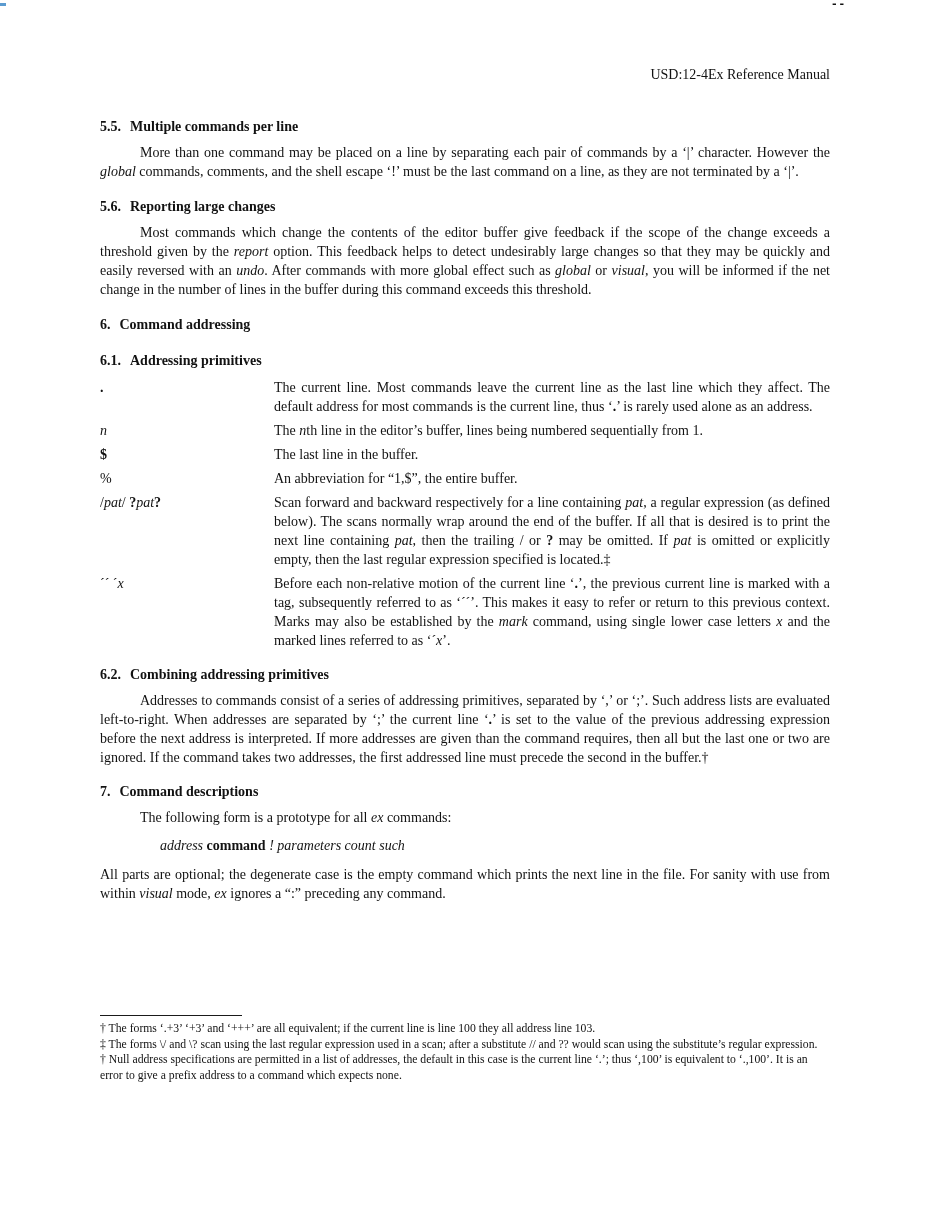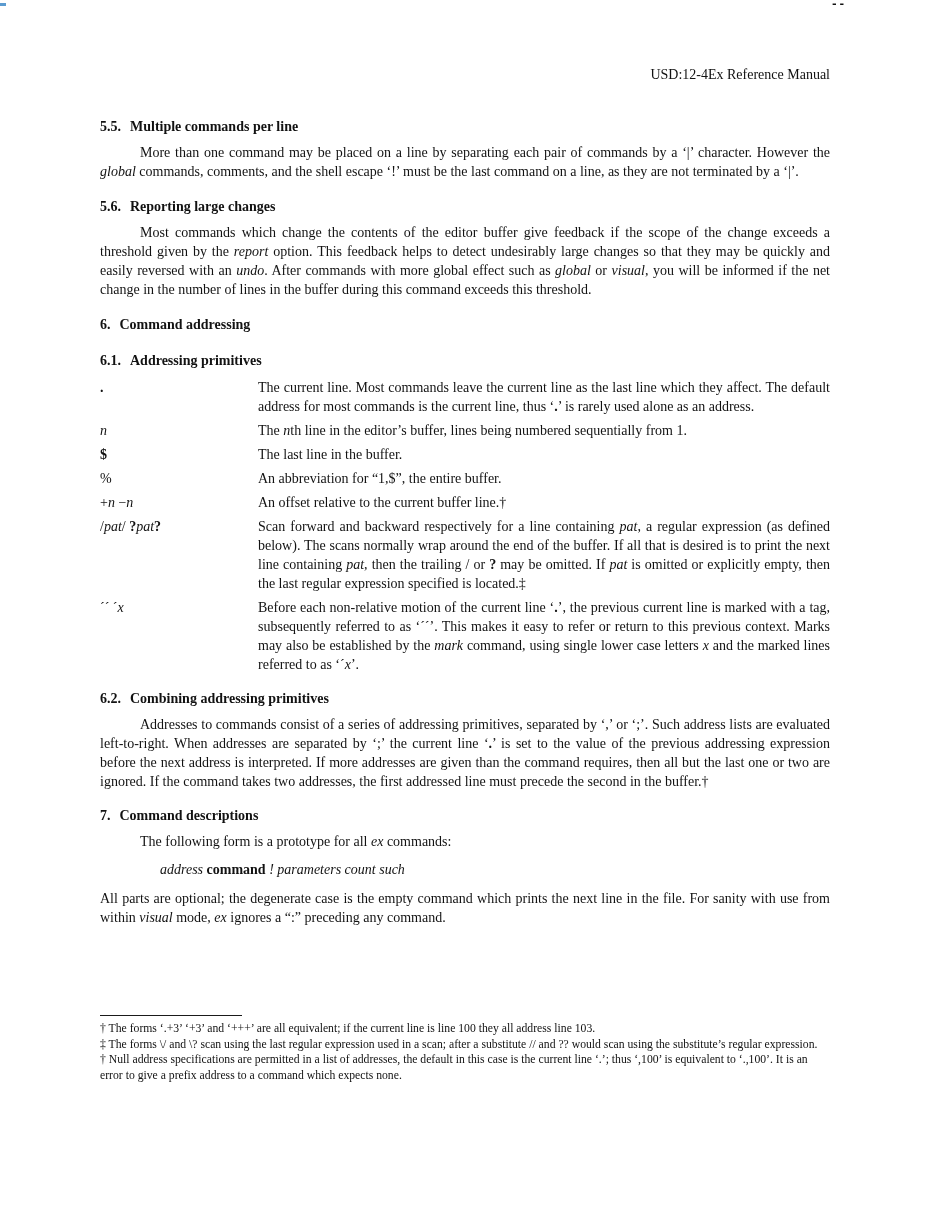--- a/index.html
+++ b/index.html
@@ -42,21 +42,21 @@
   .m-h2 { margin-top:18px; }
 
   .prim-list { margin-top:8px; }
   .prim-row { display:flex; margin-bottom:5px; }
   .prim-label {
     width:158px; flex-shrink:0;
     font-size:14px; line-height:19px;
   }
   .prim-desc {
     width:572px;
-    font-size:14px; line-height:19px; text-align:justify;
+    font-size:14px; line-height:19px; text-align:justify;margin-left:16px;
   }
 
   .proto {
     margin-top:9px; margin-left:60px;
     font-size:14px; line-height:19px;
   }
   .m-p2 { margin-top:10px; }
 
   .footnotes {
     position:absolute; left:100px; top:1015px; width:730px;
@@ -114,24 +114,20 @@
     </div>
     <div class="prim-row">
       <div class="prim-label"><span class="seg-b">$</span></div>
       <div class="prim-desc"><span class="seg-r">The last line in the buffer.</span></div>
     </div>
     <div class="prim-row">
       <div class="prim-label"><span class="seg-r">%</span></div>
       <div class="prim-desc"><span class="seg-r">An abbreviation for “1,$”, the entire buffer.</span></div>
     </div>
     <div class="prim-row">
-      <div class="prim-label"><span class="seg-r">+</span><span class="seg-i">n</span><span class="seg-r"> −</span><span class="seg-i">n</span></div>
-      <div class="prim-desc"><span class="seg-r">An offset relative to the current buffer line.†</span></div>
-    </div>
-    <div class="prim-row">
       <div class="prim-label"><span class="seg-r">/</span><span class="seg-i">pat</span><span class="seg-r">/ </span><span class="seg-b">?</span><span class="seg-i">pat</span><span class="seg-b">?</span></div>
       <div class="prim-desc"><span class="seg-r">Scan forward and backward respectively for a line containing </span><span class="seg-i">pat</span><span class="seg-r">, a regular expression (as defined below).  The scans normally wrap around the end of the buffer.  If all that is desired is to print the next line containing </span><span class="seg-i">pat</span><span class="seg-r">, then the trailing / or </span><span class="seg-b">?</span><span class="seg-r"> may be omitted.  If </span><span class="seg-i">pat</span><span class="seg-r"> is omitted or explicitly empty, then the last regular expression specified is located.‡</span></div>
     </div>
     <div class="prim-row">
       <div class="prim-label"><span class="seg-r">´´ ´</span><span class="seg-i">x</span></div>
       <div class="prim-desc"><span class="seg-r">Before each non-relative motion of the current line ‘</span><span class="seg-b">.</span><span class="seg-r">’, the previous current line is marked with a tag, subsequently referred to as ‘´´’.  This makes it easy to refer or return to this previous context.  Marks may also be established by the </span><span class="seg-i">mark</span><span class="seg-r"> command, using single lower case letters </span><span class="seg-i">x</span><span class="seg-r"> and the marked lines referred to as ‘´</span><span class="seg-i">x</span><span class="seg-r">’.</span></div>
     </div>
   </div>
 
   <h2 class="sec" style="margin-top:16px;">

